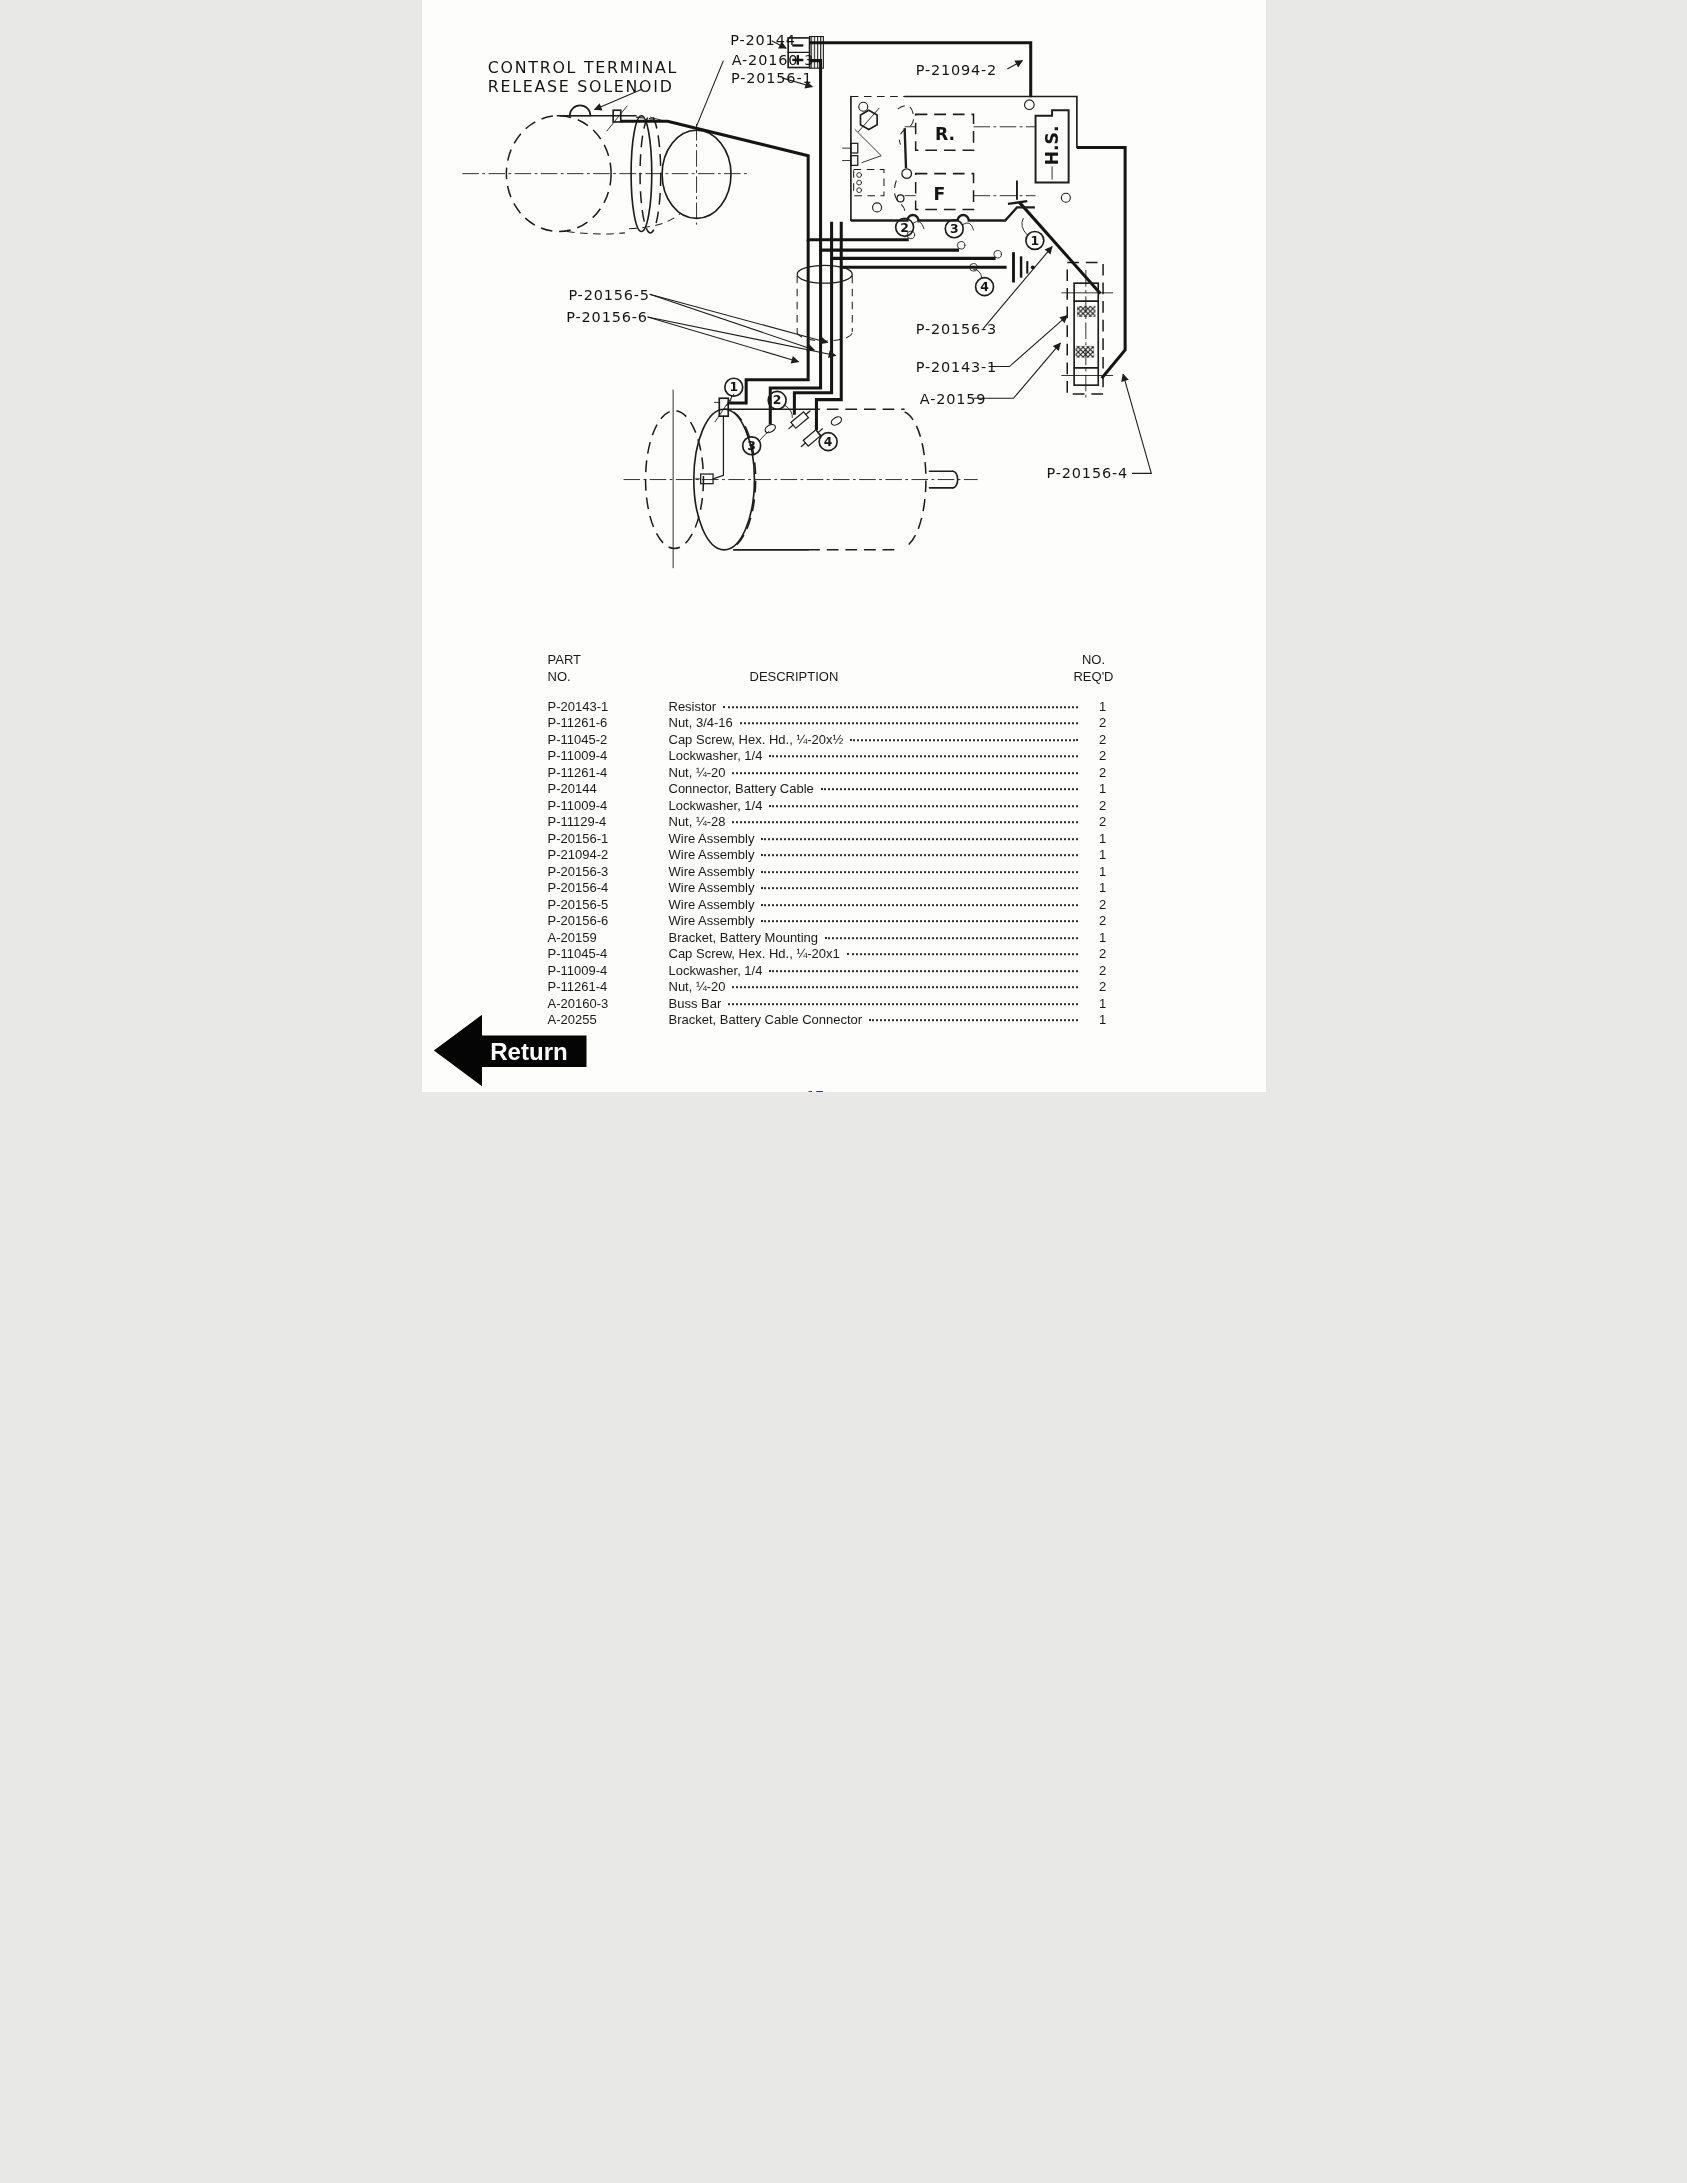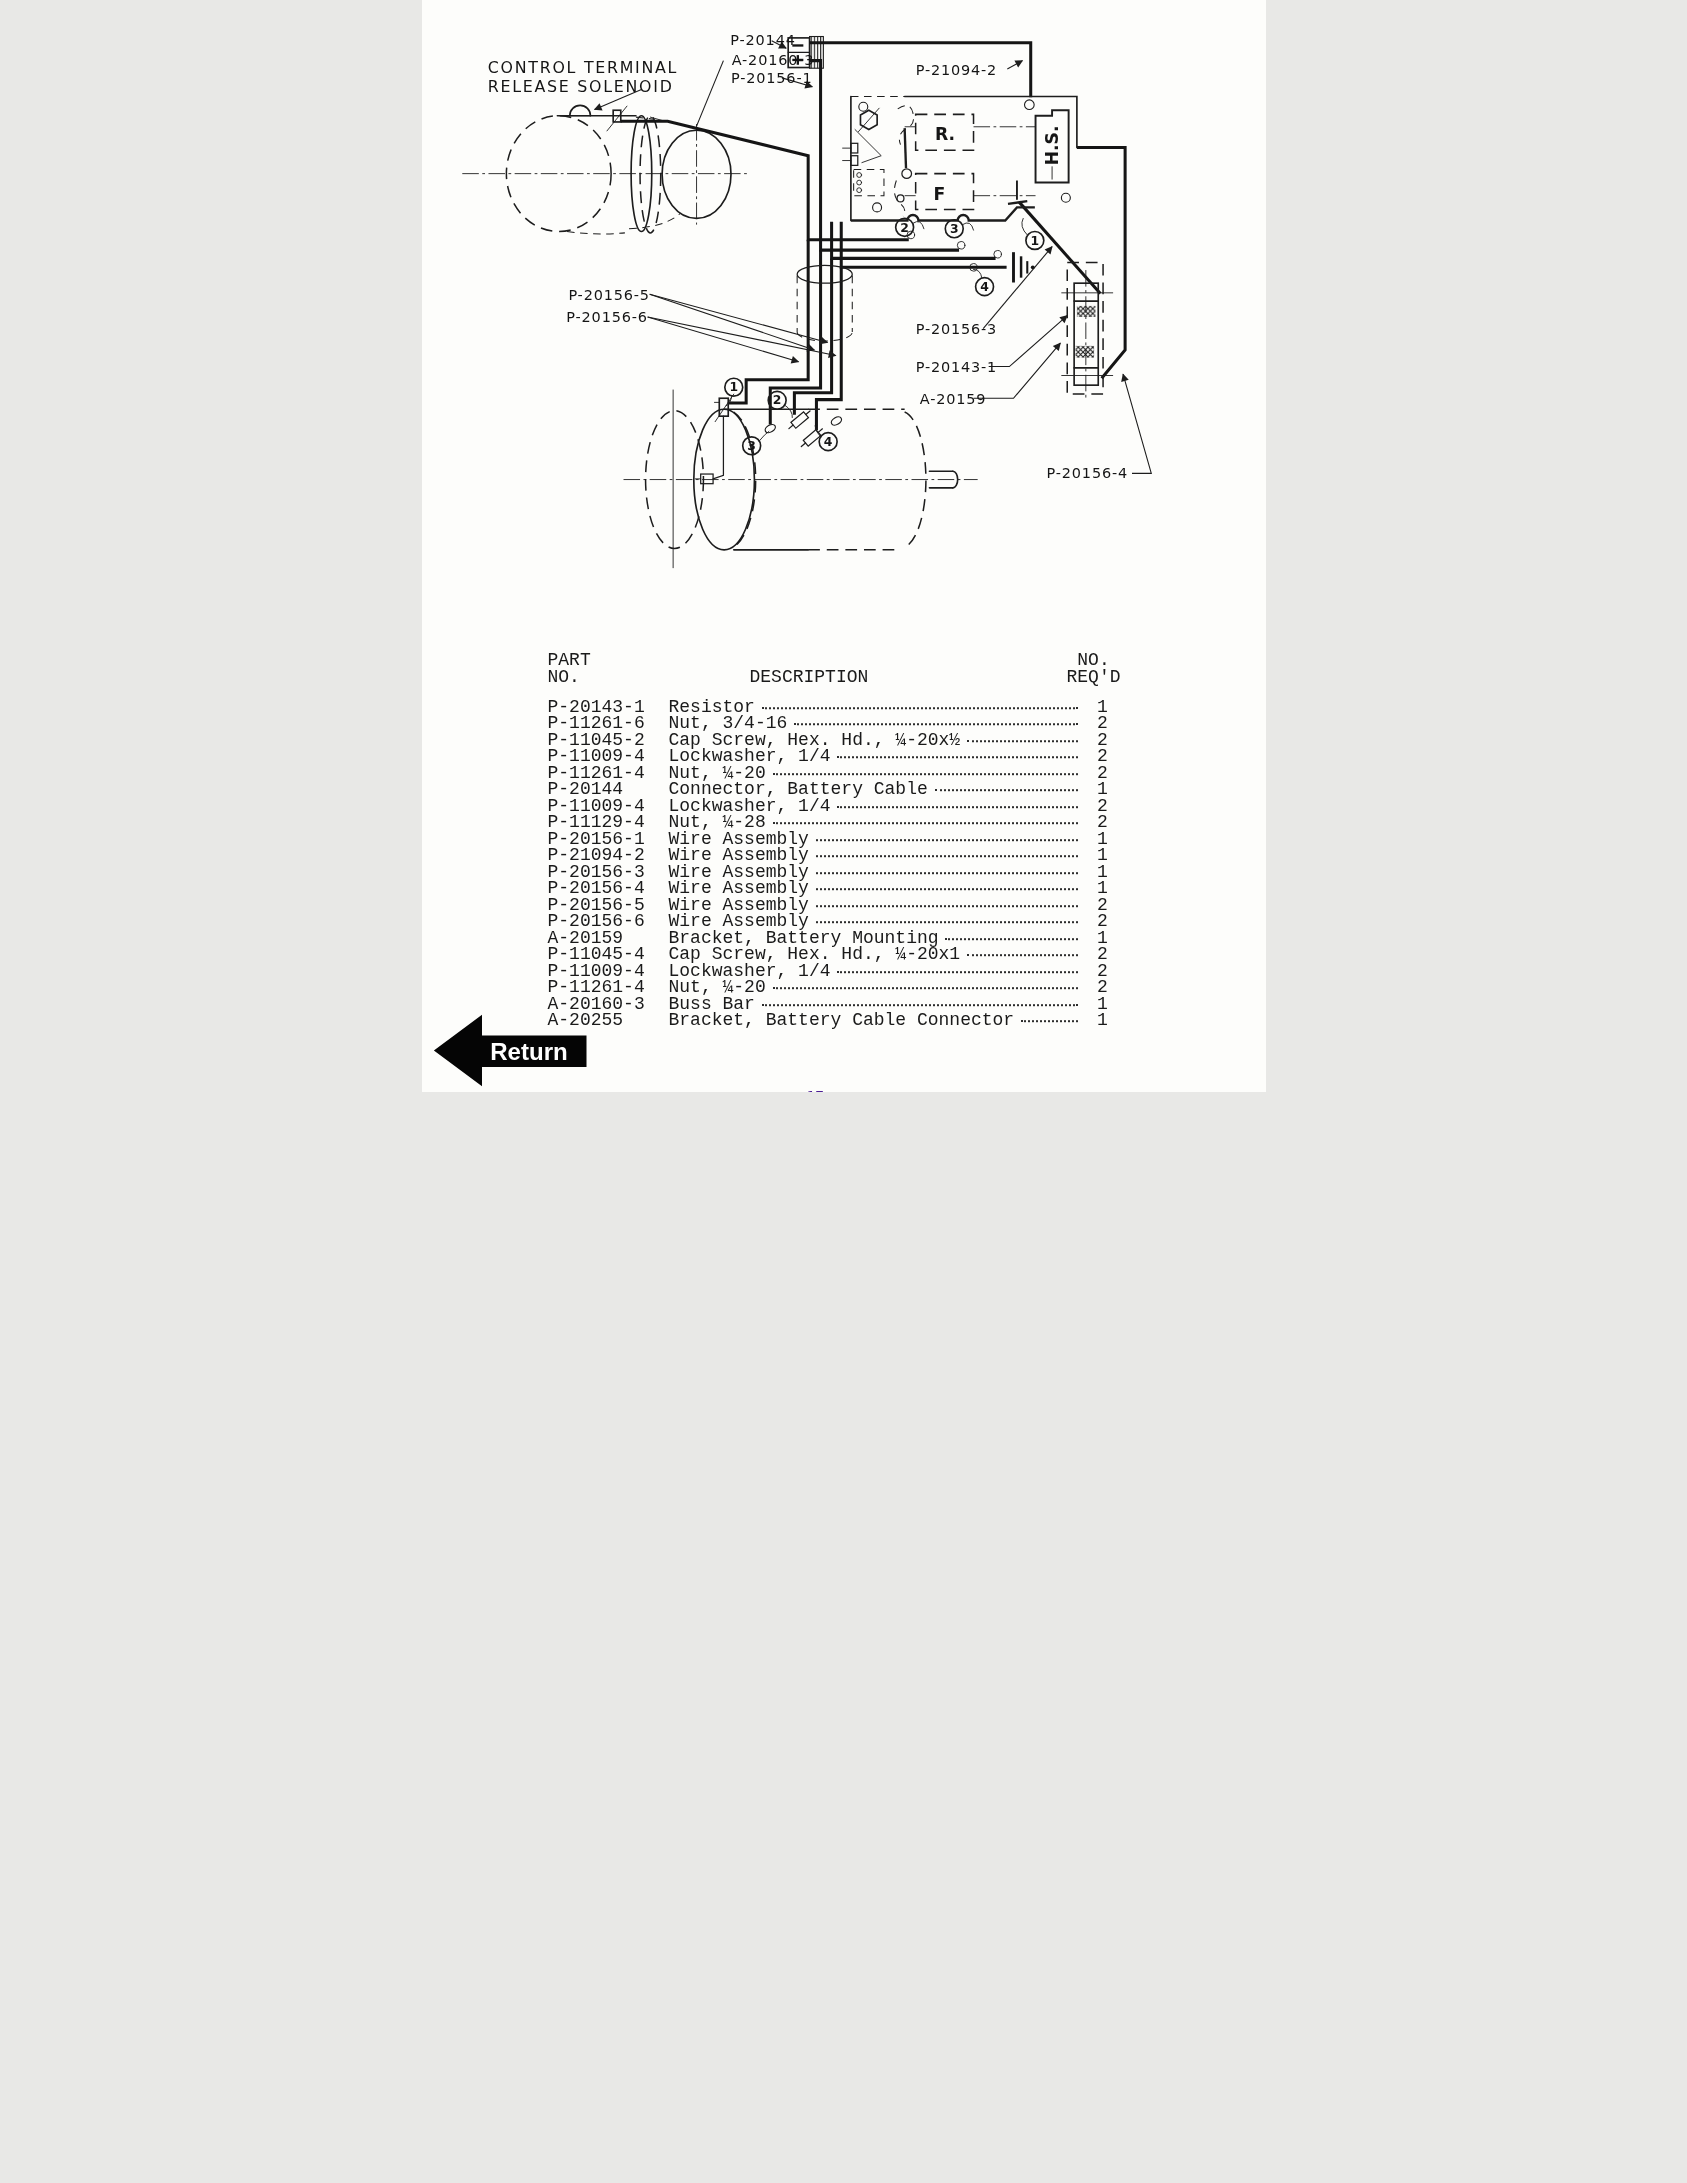--- a/index.html
+++ b/index.html
@@ -24,21 +24,21 @@
   .cl{stroke:#1d1d1d;stroke-width:1.3;fill:none;stroke-dasharray:24 5 4 5;}
   .ldr{stroke:#1d1d1d;stroke-width:1.6;fill:none;}
   .hole{stroke:#1d1d1d;stroke-width:1.6;fill:#fdfdfb;}
   text.lbl{font-family:"DejaVu Sans",sans-serif;font-size:21px;font-weight:500;letter-spacing:1.2px;fill:#151515;}
   text.lblBig{font-family:"DejaVu Sans",sans-serif;font-size:23px;font-weight:500;letter-spacing:2.5px;fill:#151515;}
   text.comp{font-family:"DejaVu Sans",sans-serif;font-size:25px;font-weight:700;fill:#151515;}
   text.co{font-family:"DejaVu Sans",sans-serif;font-size:18px;font-weight:600;fill:#151515;}
   
   .parts{
     position:absolute;left:126px;top:652px;width:573px;
-    font-family:Liberation Mono, monospace;font-size:18px;line-height:16.5px;color:#1a1a1a;
+    font-family:Liberation Sans, sans-serif;font-size:13px;line-height:16.5px;color:#1a1a1a;
   }
   .phead{display:grid;grid-template-columns:121px 1fr 54px;}
   .phead .c2{padding-left:81px;}
   .phead .c3 div{text-align:center;}
   .prows{margin-top:13.8px;}
   .prow{display:flex;align-items:baseline;height:16.5px;}
   .prow .part{width:121px;flex:none;}
   .prow .desc{flex:none;white-space:pre;}
   .prow .dots{flex:1;border-bottom:2.1px dotted #2c2c2c;margin:0 6.2px 0 6.9px;transform:translateY(-2.8px);}
   .prow .qty{width:36px;flex:none;text-align:center;}

